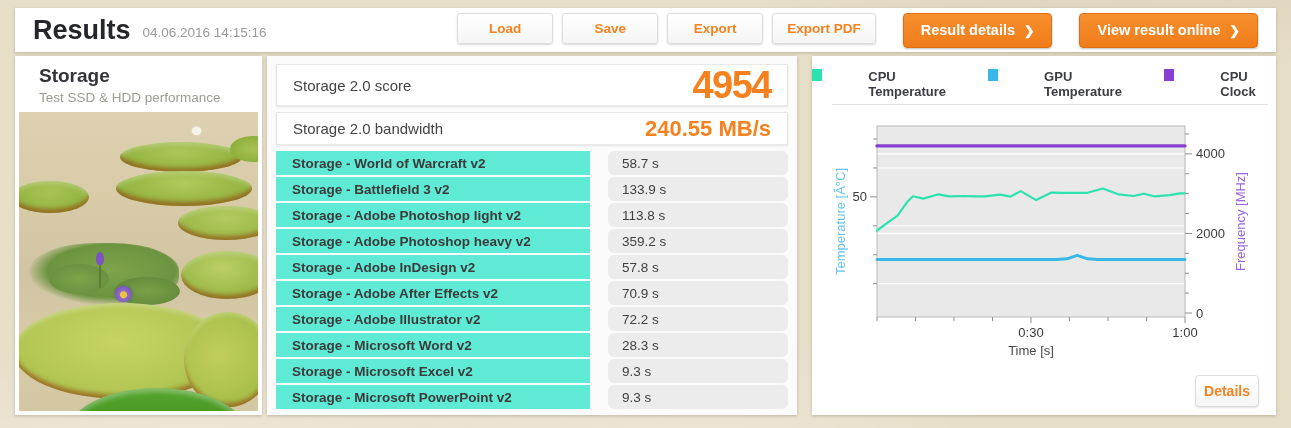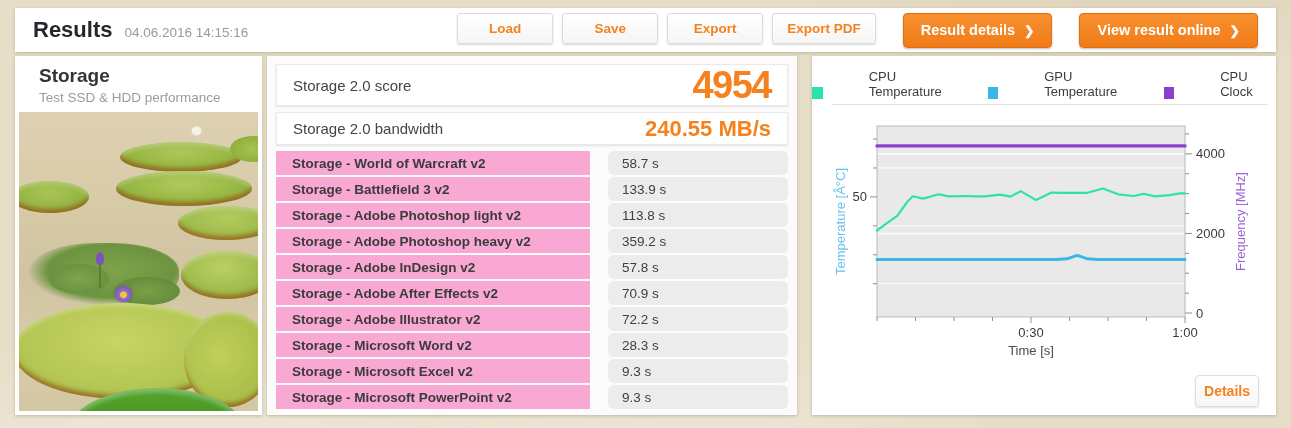--- a/index.html
+++ b/index.html
@@ -10,21 +10,21 @@
       radial-gradient(900px 260px at 15% 115%, rgba(255,255,255,.40), transparent 60%),
       radial-gradient(700px 240px at 88% -15%, rgba(186,167,128,.28), transparent 60%),
       radial-gradient(500px 200px at 55% 105%, rgba(255,255,255,.25), transparent 60%),
       #e7dec8;
     position:relative; overflow:hidden;
   }
   .panel { position:absolute; background:#fff; box-shadow:0 1px 3px rgba(60,50,30,.25); }
 
   
   .header { left:15px; top:8px; width:1261px; height:44px; display:flex; align-items:center; }
-  .page-title { font-size:22px; font-weight:bold; color:#25252c; margin-left:18px; }
+  .page-title { font-size:27px; font-weight:bold; color:#25252c; margin-left:18px; }
   .timestamp { font-size:13.5px; color:#9a9a9a; margin-left:12px; margin-top:4px; }
   .header-buttons { margin-left:auto; margin-right:18px; display:flex; align-items:flex-start; }
   button { font-family:inherit; cursor:pointer; }
   .btn-sec {
     height:31px; min-width:96px; padding:0 14px; margin-left:9px;
     background:linear-gradient(#ffffff,#f5f5f5); border:1px solid #dcdcdc; border-radius:3px;
     color:#f5821f; font-weight:bold; font-size:13.5px; box-shadow:0 1px 2px rgba(0,0,0,.15);
   }
   .btn-pri {
     height:35px; padding:0 17px; margin-left:27px;
@@ -64,29 +64,29 @@
   .middle { left:267px; top:56px; width:530px; height:359px; background:#fbfbfb; }
   .card { position:absolute; left:9px; right:9px; background:#fff; border:1px solid #e9e9e9;
     box-shadow:0 1px 2px rgba(0,0,0,.10); display:flex; align-items:center; justify-content:space-between; padding:0 16px; }
   .score-card { top:8px; height:42px; }
   .bw-card { top:56px; height:33px; }
   .card-label { font-size:15px; color:#454545; }
   .score-value { font-size:38px; font-weight:bold; color:#f5821f; letter-spacing:-1.5px; }
   .bw-value { font-size:22px; font-weight:bold; color:#f5821f; }
   .rtable { position:absolute; left:9px; right:9px; top:95px; }
   .rrow { display:flex; height:24px; margin-bottom:2px; }
-  .row-label { flex:1; background:#f9a8d4; display:flex; align-items:center; padding-left:16px;
+  .row-label { flex:1; background:#5eead4; display:flex; align-items:center; padding-left:16px;
     font-weight:bold; font-size:13.5px; color:#3b3b3b; margin-right:18px; }
   .row-value { width:180px; background:#ececec; display:flex; align-items:center; padding-left:14px;
     font-size:13.5px; color:#404040;border-radius:6px; }
 
   
   .right { left:812px; top:56px; width:464px; height:359px; }
   .legend { position:absolute; top:13px; left:0; right:0; display:flex; justify-content:center; gap:26px; align-items:center; }
-  .legend-item { display:flex; align-items:flex-end; font-size:13px; font-weight:400; color:#3c3c46;gap:38px; }
+  .legend-item { display:flex; align-items:flex-start; font-size:13px; font-weight:700; color:#3c3c46;gap:38px; }
   .legend-item .sq { width:12px; height:12px; display:inline-block; margin-right:8px; }
   .divider { position:absolute; top:48px; left:20px; right:8px; height:1px; background:#e3e3e3; }
   #chart-svg { position:absolute; left:0; top:56px; }
   #chart-svg text { font-family:"Liberation Sans", sans-serif; }
   .details-btn { position:absolute; right:17px; bottom:8px; width:64px; height:32px;
     background:linear-gradient(#ffffff,#f6f6f6); border:1px solid #ddd; border-radius:4px;
     color:#f5821f; font-weight:bold; font-size:14px; box-shadow:0 1px 2px rgba(0,0,0,.12); }
 </style>
 </head>
 <body>

